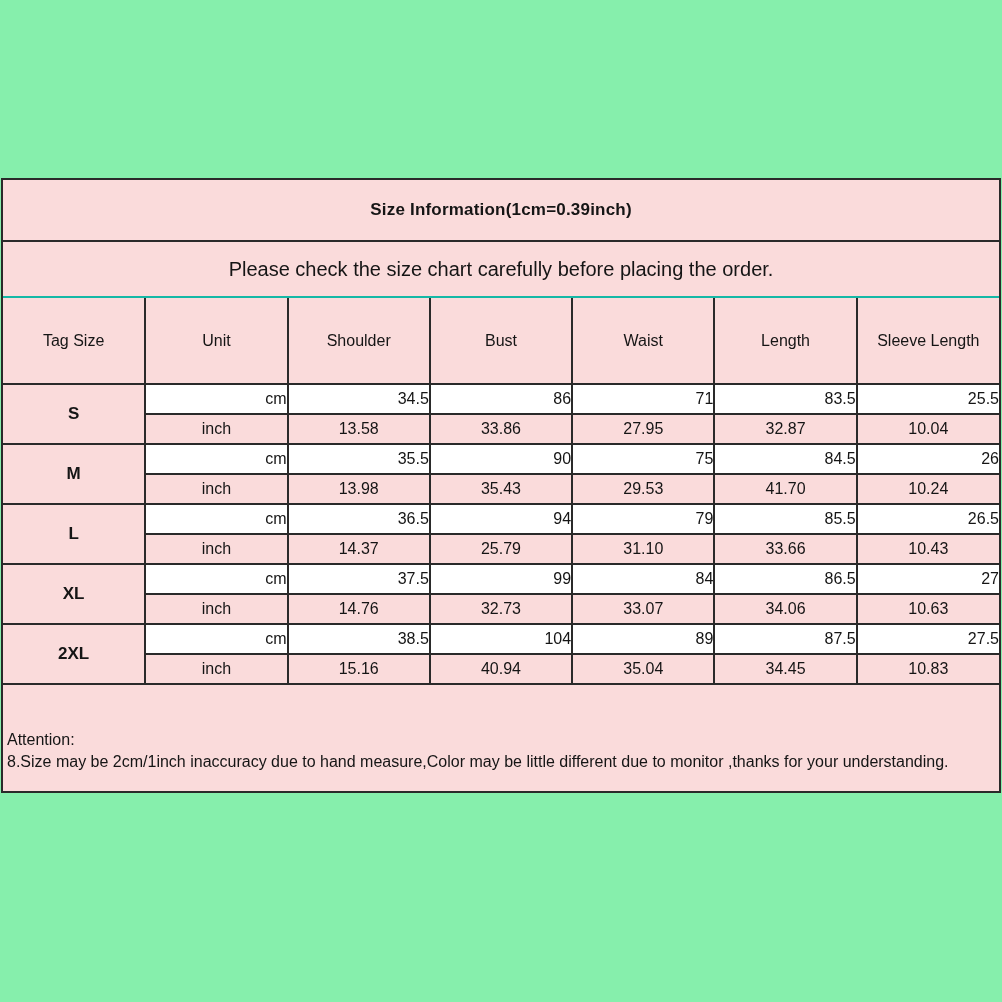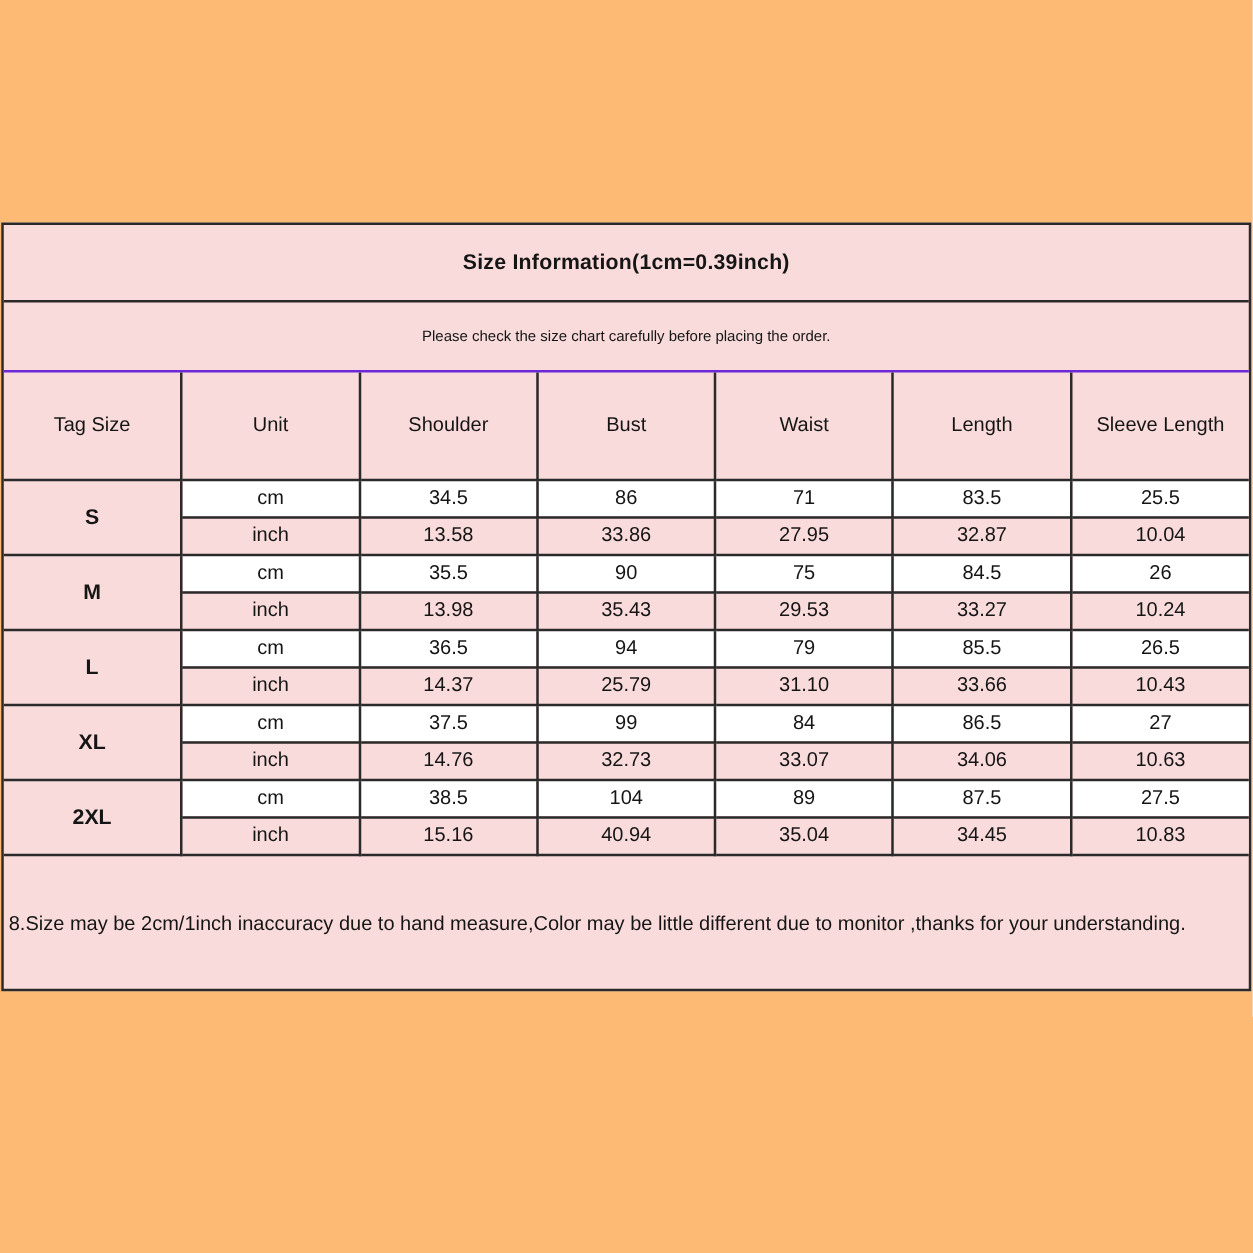--- a/index.html
+++ b/index.html
@@ -9,21 +9,21 @@
   body {
     width: 1002px;
     height: 1002px;
     font-family: "Liberation Sans", sans-serif;
     color: #151515;
   }
   .canvas {
     position: relative;
     width: 1002px;
     height: 1002px;
-    background: #fdba74;
+    background: #86efac;
     overflow: hidden;
   }
   .sheet {
     position: absolute;
     left: 1px;
     top: 178px;
     width: 1000px;
     height: 615px;
     box-sizing: border-box;
     border: 2px solid #2a2a2a;
@@ -38,25 +38,25 @@
     display: flex;
     align-items: center;
     justify-content: center;
     font-weight: bold;
     font-size: 17px;
     letter-spacing: 0.2px;
   }
   .subtitle-row {
     height: 54px;
     flex: 0 0 54px;
-    border-bottom: 2px solid #6d28d9;
+    border-bottom: 2px solid #14b8a6;
     display: flex;
     align-items: center;
     justify-content: center;
-    font-size: 12px;
+    font-size: 20px;
     text-align: right;
   }
   table.size-table {
     width: 100%;
     border-collapse: collapse;
     table-layout: fixed;
     flex: 0 0 auto;
   }
   .size-table th,
   .size-table td {
@@ -77,21 +77,21 @@
     background: #fadbdb;
   }
   .size-table tbody td {
     height: 28px;
   }
   .size-table td.tag-cell {
     font-weight: bold;
     font-size: 17px;
     background: #fadbdb;
   }
-  .size-table td.cell-white { background: #ffffff; }
+  .size-table td.cell-white { background: #ffffff; text-align: right; }
   .size-table td.cell-pink  { background: #fadbdb; }
   .attention {
     flex: 1 1 auto;
     box-sizing: border-box;
     padding: 44px 6px 4px 4px;
     font-size: 16px;
     line-height: 21.5px;
   }
 </style>
 </head>
@@ -141,21 +141,21 @@
             <td class="cell-white">90</td>
             <td class="cell-white">75</td>
             <td class="cell-white">84.5</td>
             <td class="cell-white">26</td>
           </tr>
           <tr>
             <td class="cell-pink">inch</td>
             <td class="cell-pink">13.98</td>
             <td class="cell-pink">35.43</td>
             <td class="cell-pink">29.53</td>
-            <td class="cell-pink">33.27</td>
+            <td class="cell-pink">41.70</td>
             <td class="cell-pink">10.24</td>
           </tr>
           <tr>
             <td class="tag-cell" rowspan="2">L</td>
             <td class="cell-white">cm</td>
             <td class="cell-white">36.5</td>
             <td class="cell-white">94</td>
             <td class="cell-white">79</td>
             <td class="cell-white">85.5</td>
             <td class="cell-white">26.5</td>
@@ -199,17 +199,18 @@
             <td class="cell-pink">15.16</td>
             <td class="cell-pink">40.94</td>
             <td class="cell-pink">35.04</td>
             <td class="cell-pink">34.45</td>
             <td class="cell-pink">10.83</td>
           </tr>
         </tbody>
     </table>
 
     <div class="attention">
+      <div>Attention:</div>
       <div>8.Size may be 2cm/1inch inaccuracy due to hand measure,Color may be little different due to monitor ,thanks for your understanding.</div>
     </div>
 
   </div>
 </div>
 
 </body></html>

